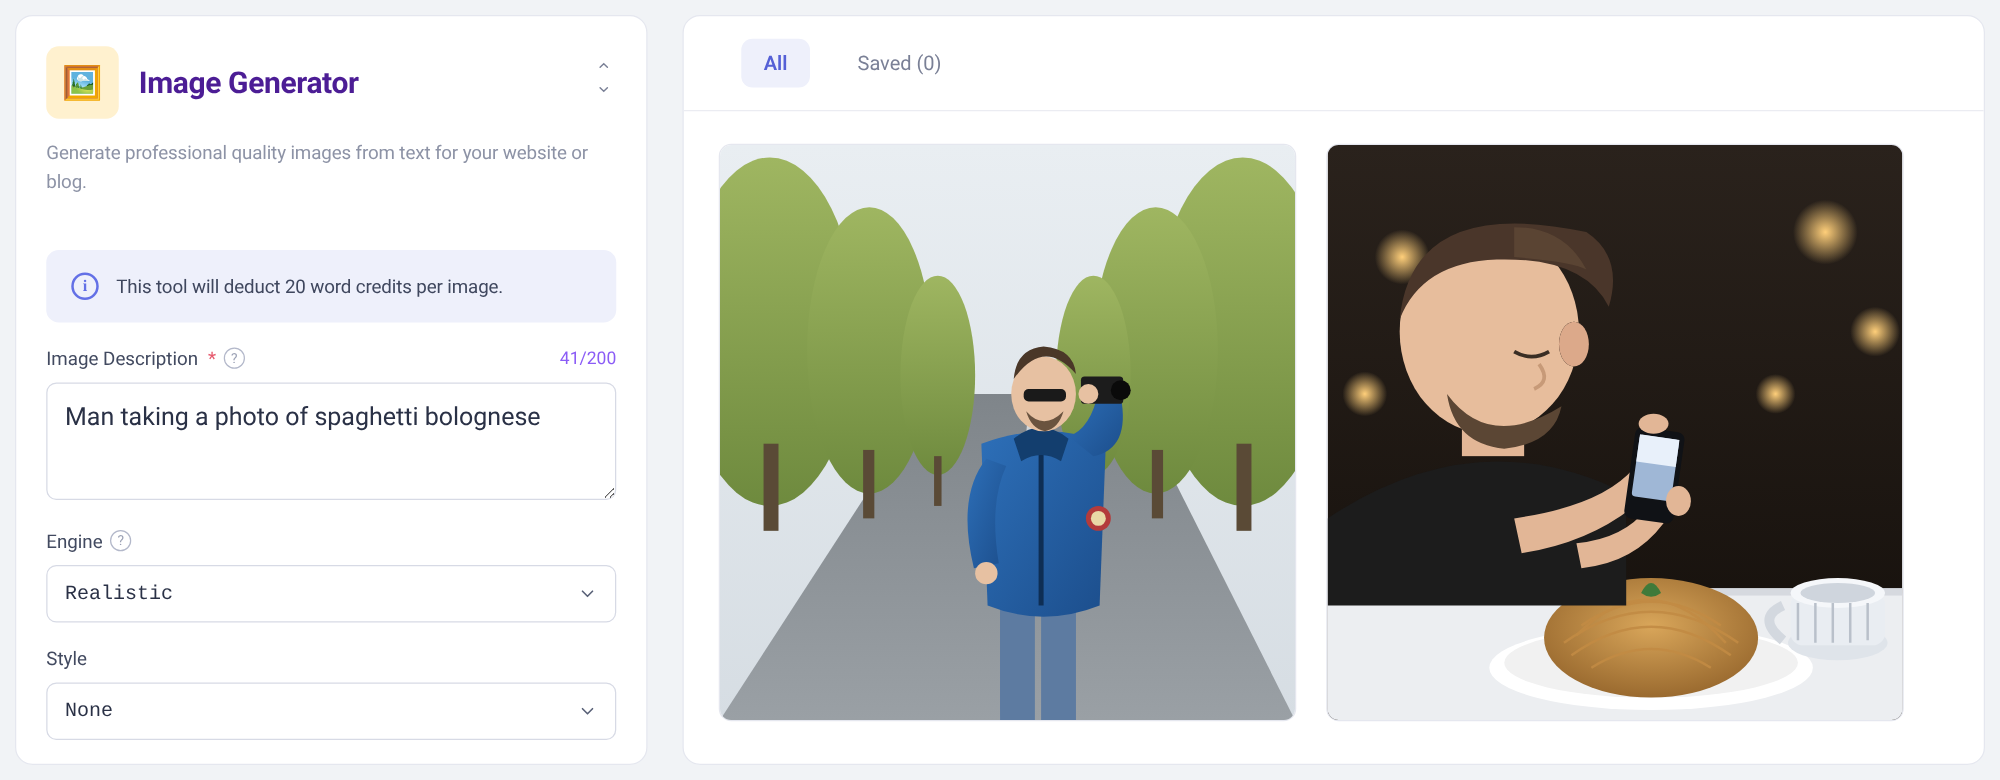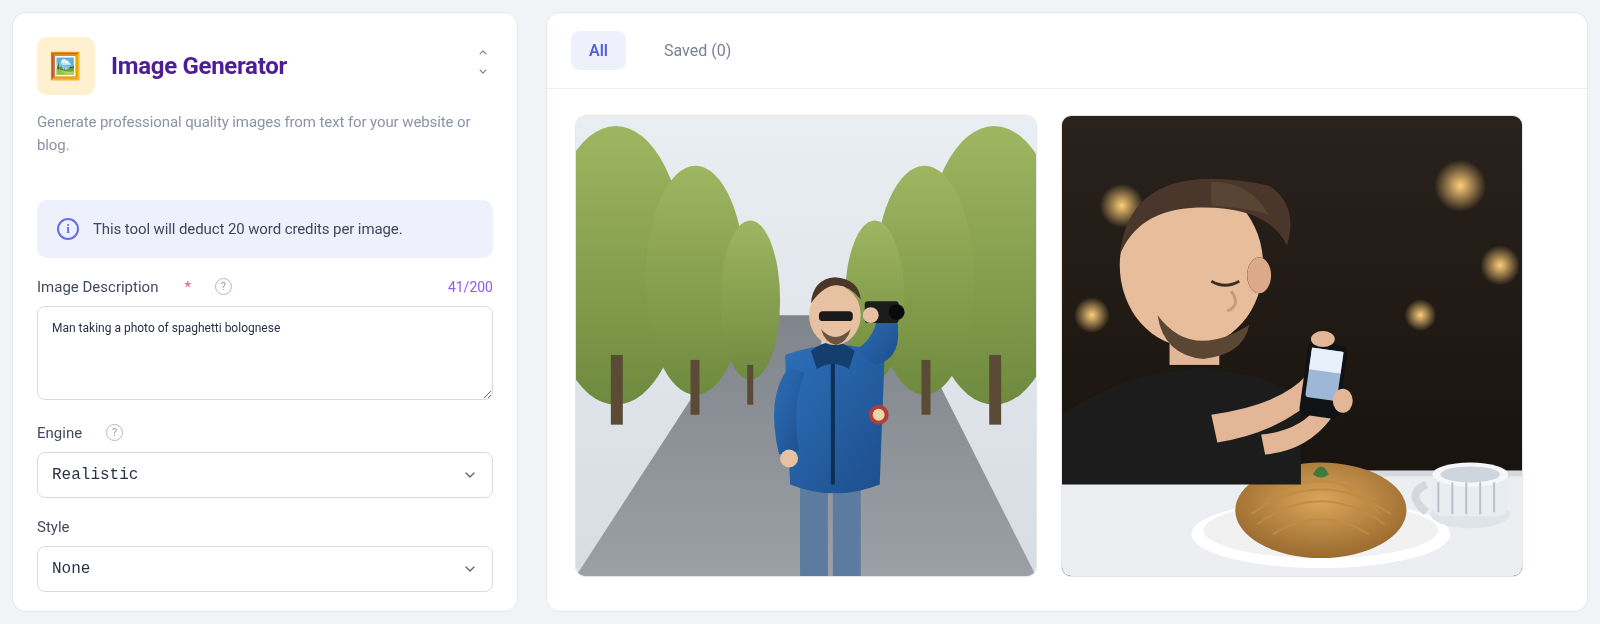--- a/index.html
+++ b/index.html
@@ -109,39 +109,39 @@
     display: flex;
     justify-content: space-between;
     align-items: center;
     margin-bottom: 10px;
   }
   .field-label {
     font-size: 15px;
     color: #424a60;
     display: flex;
     align-items: center;
-    gap: 24px;
+    gap: 6px;
   }
   .req { color: #e65a6e; margin-left: 2px; }
   .help-icon {
     width: 17px; height: 17px;
     border: 1.5px solid #b3b8ca;
     border-radius: 50%;
     display: inline-flex; align-items: center; justify-content: center;
     font-size: 11px; color: #9aa0b4;
     cursor: pointer;
   }
   .counter { font-size: 14px; color: #8b5cf6; }
   textarea.desc {
     width: 100%;
     height: 94px;
     border: 1px solid #d7dae5;
     border-radius: 8px;
     padding: 14px 14px;
-    font-size: 12px;
+    font-size: 20px;
     font-family: inherit;
     color: #2a3146;
     resize: vertical;
     outline: none;
   }
   .select {
     width: 100%;
     height: 46px;
     border: 1px solid #d7dae5;
     border-radius: 8px;
@@ -168,21 +168,21 @@
     flex-direction: column;
     overflow: hidden;
   }
   .tabs-row {
     display: flex;
     align-items: center;
     justify-content: space-between;
     padding: 18px 24px 18px 24px;
     border-bottom: 1px solid #ebecf2;
   }
-  .tabs { display: flex; gap: 20px; align-items: center; }
+  .tabs { display: flex; gap: 20px; align-items: center; margin-left: 22px; }
   .tab {
     padding: 10px 18px;
     border-radius: 9px;
     font-size: 16px;
     cursor: pointer;
     color: #7a8096;
   }
   .tab.active {
     background: #eef0fb;
     color: #5560d6;

